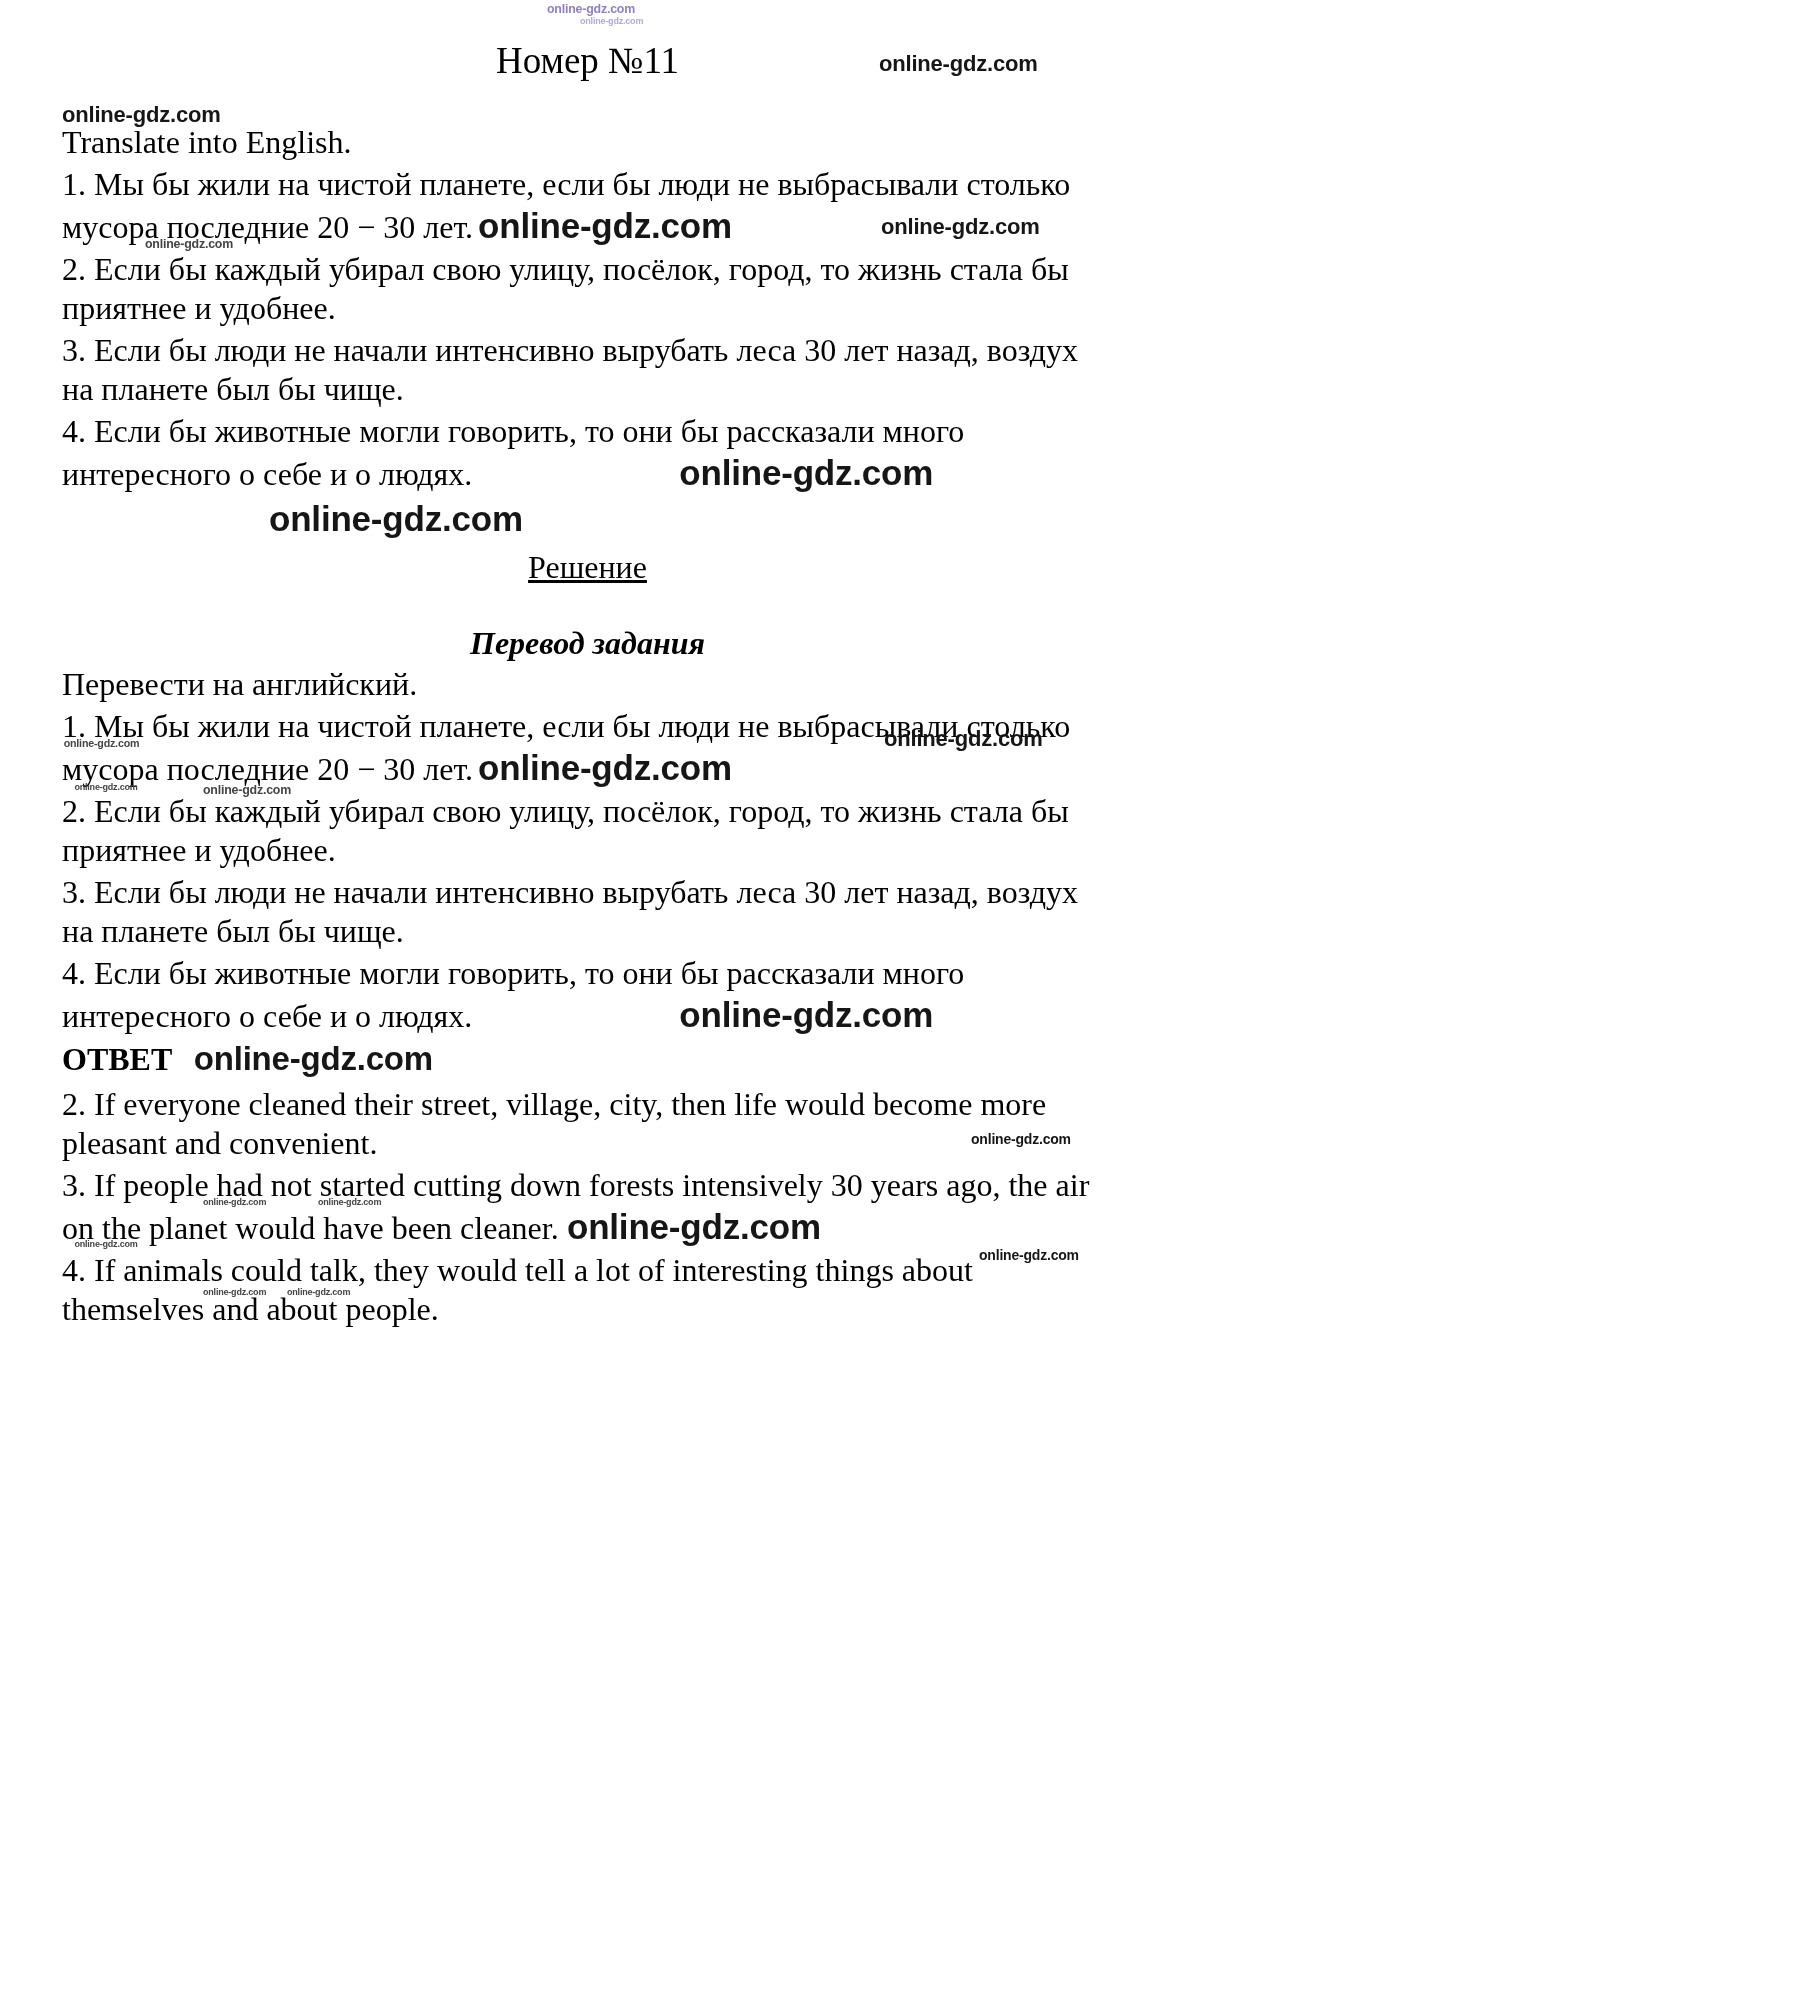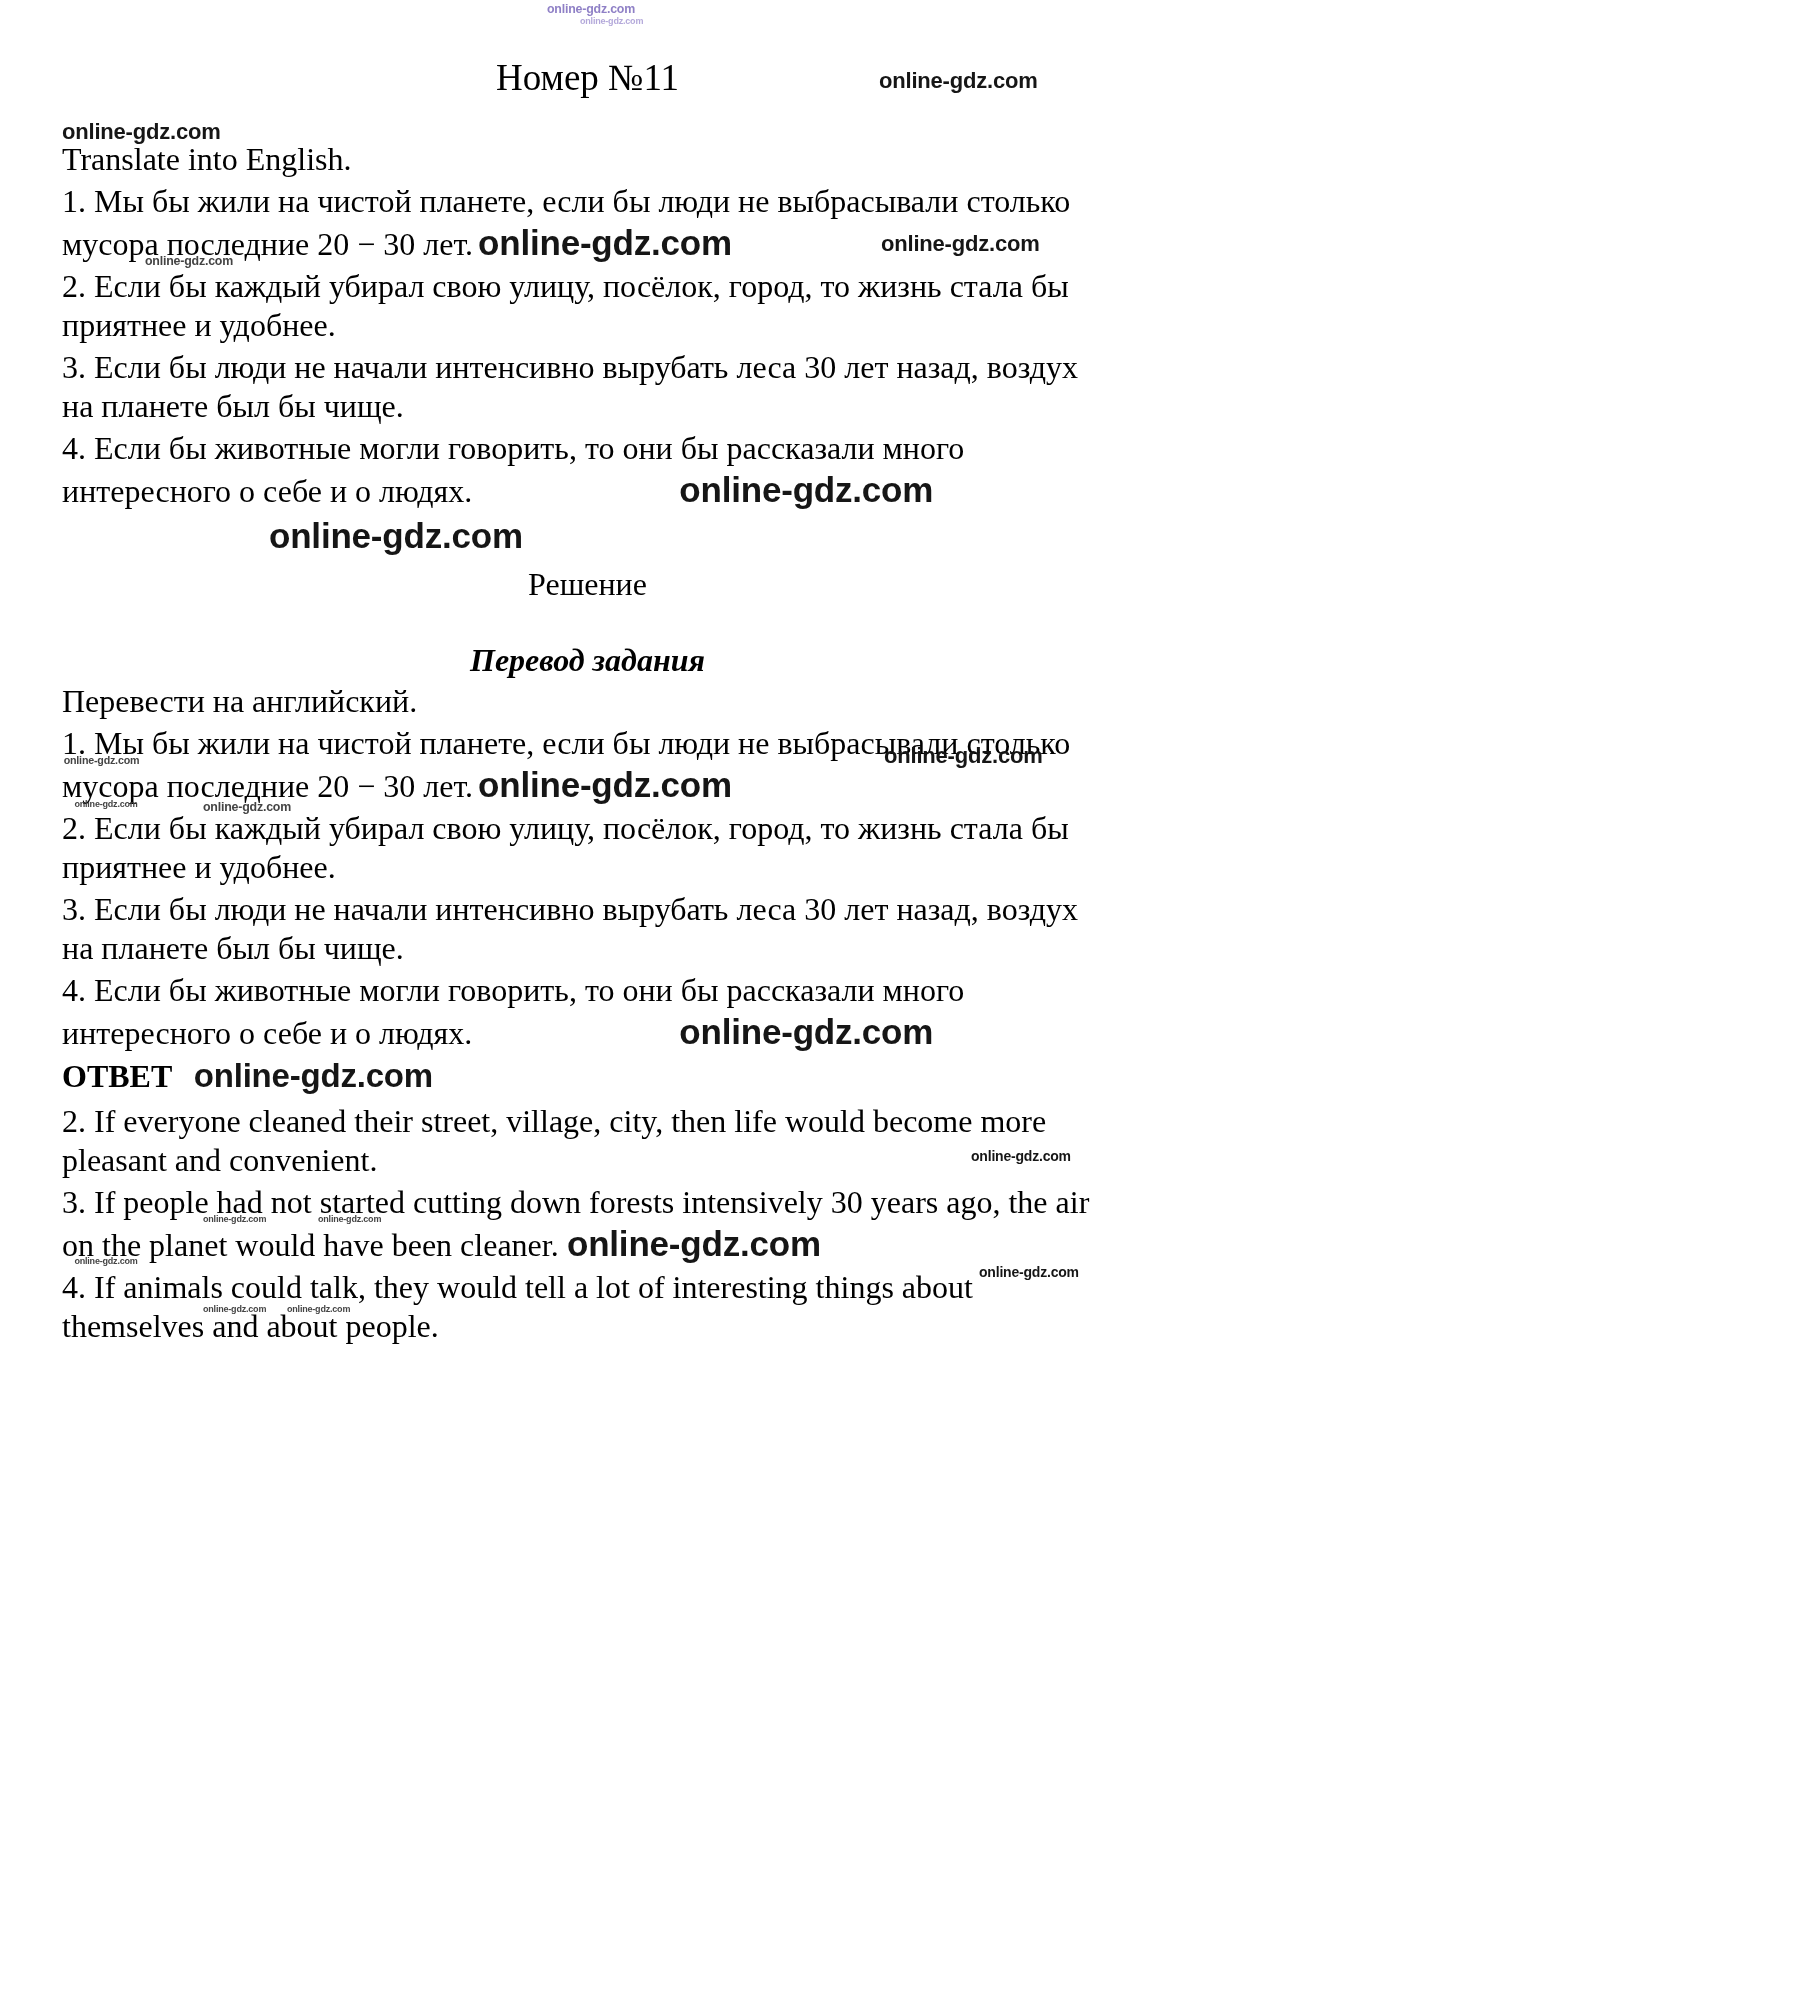--- a/index.html
+++ b/index.html
@@ -8,34 +8,34 @@
     width: 1814px;
     height: 2015px;
     background: #ffffff;
     font-family: "Liberation Serif", serif;
     color: #000000;
     overflow: hidden;
   }
   .content {
     position: absolute;
     left: 62px;
-    top: 55px;
+    top: 38px;
     width: 1051px;
     font-size: 32px;
     line-height: 1.24;
   }
   .header { position: relative; }
   .title {
     text-align: center;
     font-size: 37px;
     margin: 0 0 8.3px 0;
   }
   p { margin: 0; }
   .item { position: relative; margin: 0 0 1.7px 0; }
-  .centered { text-align: center; }
+  .centered { text-align: center; text-decoration: underline; }
   .bold { font-weight: bold; }
   .bold-italic { font-weight: bold; font-style: italic; }
   .solution-label { margin: 6.6px 0 36px 0; }
   .section-gap { margin-top: 16px; text-align: center; }
   .answer-row { position: relative; margin: 0 0 5px 0; }
 
   
   .wm {
     font-family: "Liberation Sans", sans-serif;
     font-weight: 700;

